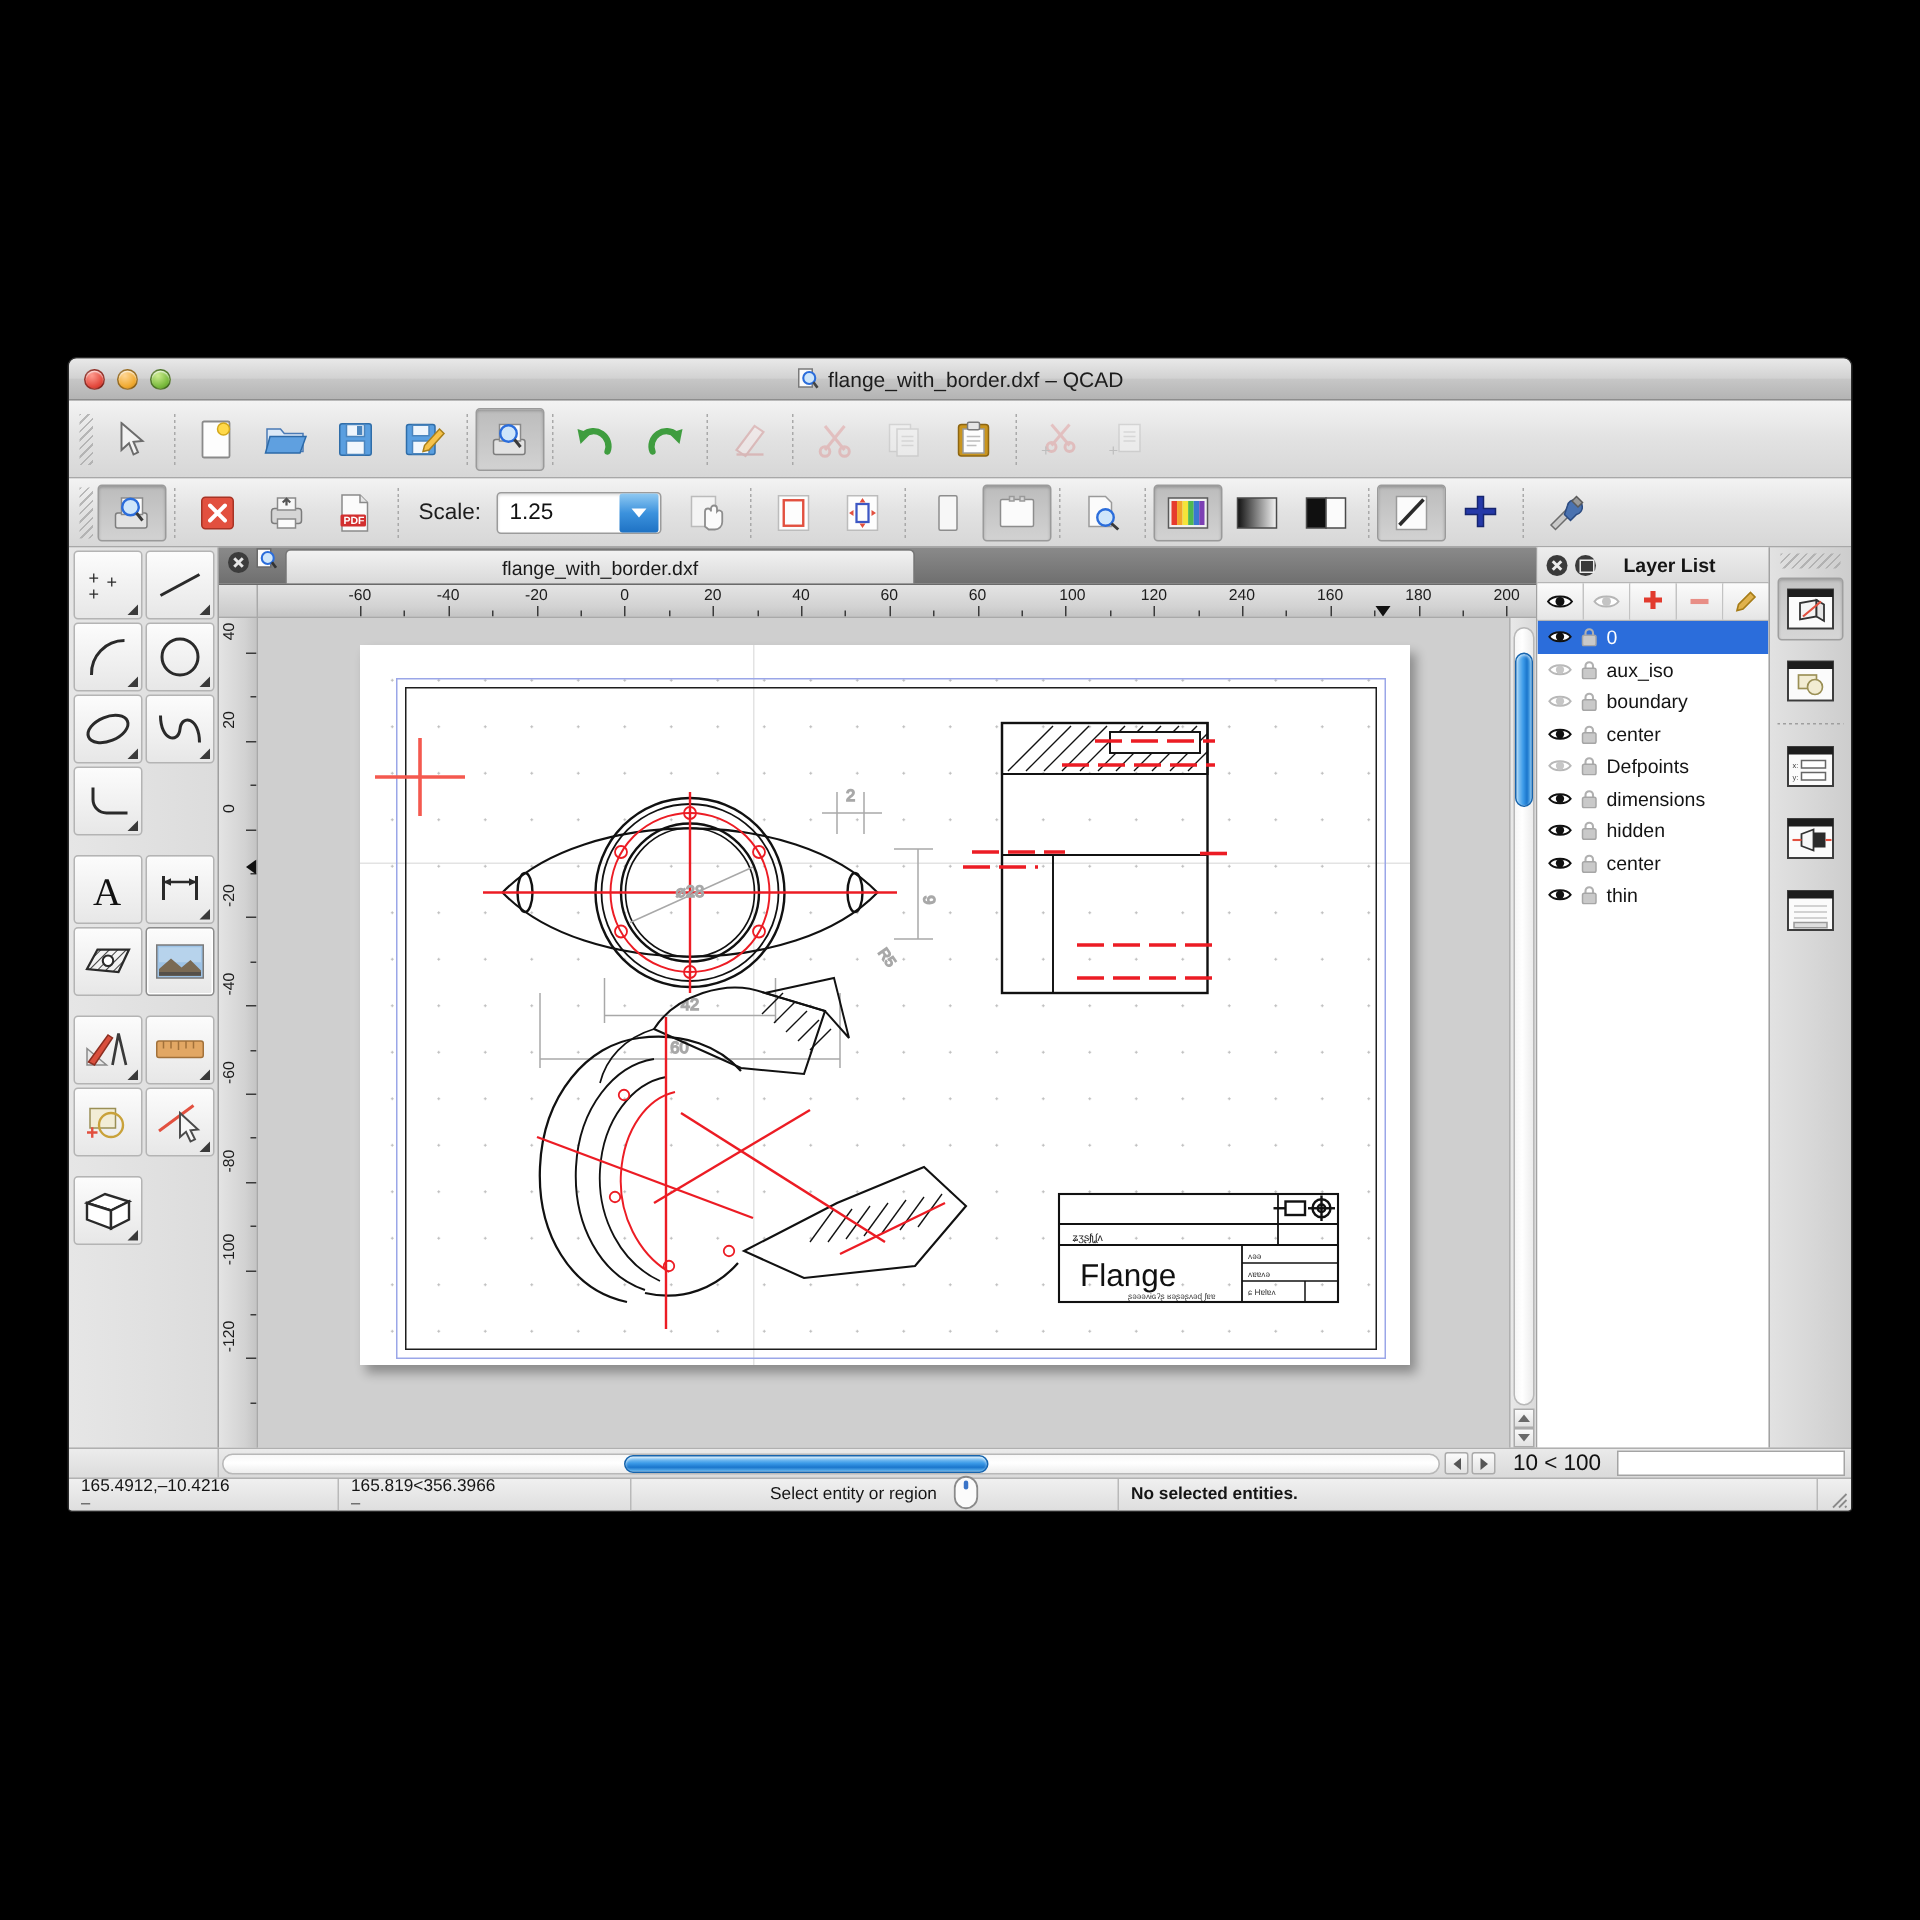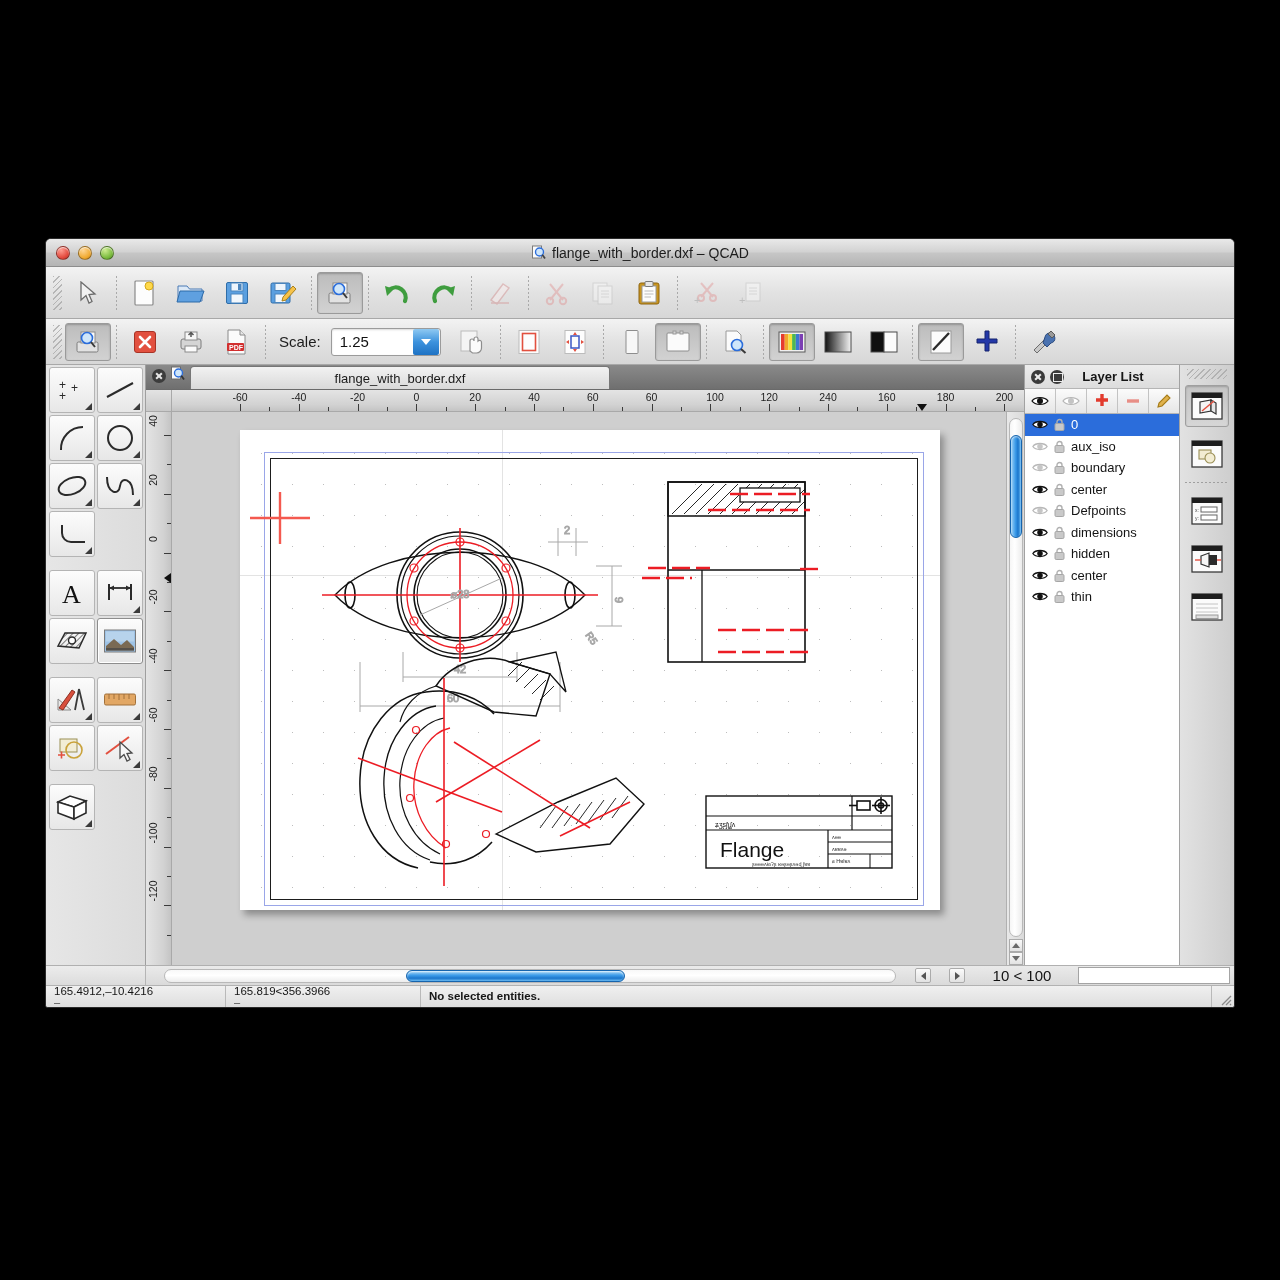--- a/index.html
+++ b/index.html
@@ -344,21 +344,20 @@
     background: repeating-linear-gradient(to right, #9f9f9f 0 2px, transparent 2px 4px);
     margin: 1px 0;
   }
 
   
   #bottom-bar { height: 42px; display: flex; flex-direction: column; }
   #hscroll-row {
     height: 20px; display: flex; align-items: center;
     background: linear-gradient(to bottom, #eaeaea, #dadada);
     border-top: 1px solid #b0b0b0;
-    gap: 16px;
   }
   #hscroll-leftpad { width: 100px; border-right: 1px solid #b5b5b5; height: 100%;
     background: linear-gradient(to bottom,#ececec,#dcdcdc); }
   #hscroll-track {
     flex: 1; height: 14px; margin: 0 2px;
     background: linear-gradient(to bottom, #f8f8f8, #ffffff 45%, #ededed);
     border: 1px solid #b8b8b8; border-radius: 7px; position: relative;
   }
   #hscroll-thumb {
     position: absolute; top: 0; left: 33%; width: 30%; height: 100%;
@@ -1348,20 +1347,29 @@
 
     <div id="statusbar">
       <div class="st-cell" id="st-coord">
         <span>165.4912,–10.4216</span>
         <span class="st-sub">–</span>
       </div>
       <div class="st-cell" id="st-polar">
         <span>165.819&lt;356.3966</span>
         <span class="st-sub">–</span>
       </div>
+      <div class="st-cell" id="st-prompt">
+        <span>Select entity or region</span>
+        <span>
+          <svg width="18" height="24" viewBox="0 0 18 24">
+            <rect x="1.5" y="1.5" width="15" height="21" rx="7.5" fill="#fbfbfb" stroke="#8a8a8a" stroke-width="1.2"></rect>
+            <rect x="7.5" y="4" width="3" height="6" rx="1.5" fill="#3a74c8"></rect>
+          </svg>
+        </span>
+      </div>
       <div class="st-cell" id="st-sel">
         <span>No selected entities.</span>
       </div>
       <div class="st-cell" id="st-resize">
         <svg width="14" height="14" viewBox="0 0 14 14">
           <g stroke="#8a8a8a" stroke-width="1.2">
             <line x1="13" y1="4" x2="4" y2="13"></line>
             <line x1="13" y1="8" x2="8" y2="13"></line>
             <line x1="13" y1="12" x2="12" y2="13"></line>
           </g>

